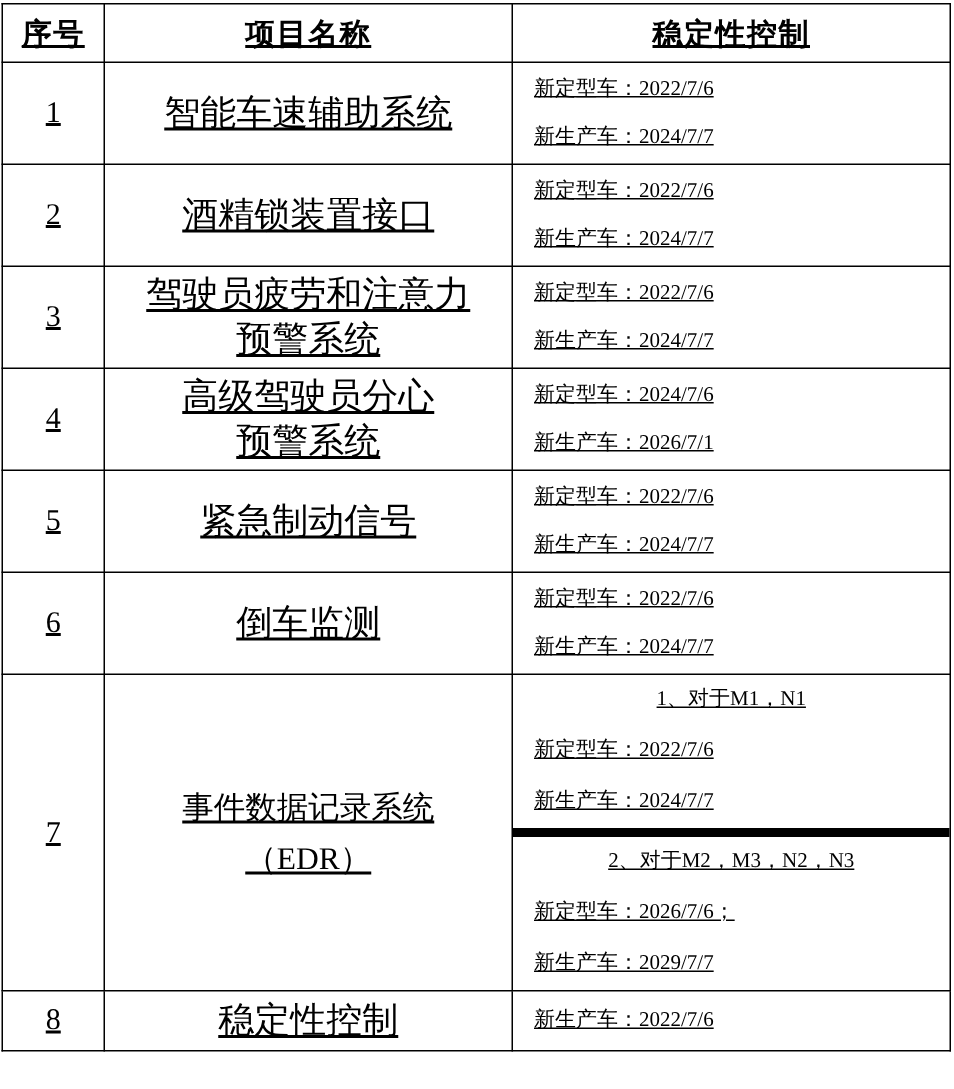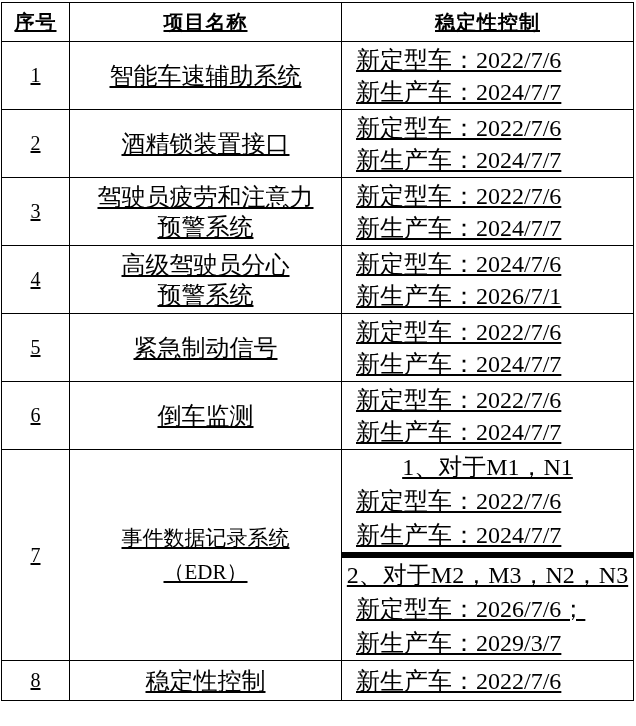--- a/index.html
+++ b/index.html
@@ -52,21 +52,21 @@
     padding: 4px 6px;
   }
   .cell-name .line { display: block; }
 
   .date-stack {
     display: block;
     padding: 0;
   }
   .date-line {
     display: block;
-    font-size: 24px;
+    font-size: 14px;
     line-height: 32px;
     text-align: left;
     padding-left: 14px;
     white-space: nowrap;
   }
   .date-line.center {
     text-align: center;
     padding-left: 0;
   }
   .sub-block {
@@ -189,21 +189,21 @@
         </td>
         <td style="padding:0;">
           <span class="sub-block">
             <span class="date-line center">1、对于M1，N1</span>
             <span class="date-line">新定型车：2022/7/6</span>
             <span class="date-line">新生产车：2024/7/7</span>
           </span>
           <span class="sub-block divider">
             <span class="date-line center nowrap">2、对于M2，M3，N2，N3</span>
             <span class="date-line">新定型车：2026/7/6；</span>
-            <span class="date-line">新生产车：2029/3/7</span>
+            <span class="date-line">新生产车：2029/7/7</span>
           </span>
         </td>
       </tr>
 
       <tr style="height:40px;">
         <td class="cell-no">8</td>
         <td class="cell-name">
           <span class="line">稳定性控制</span>
         </td>
         <td>

